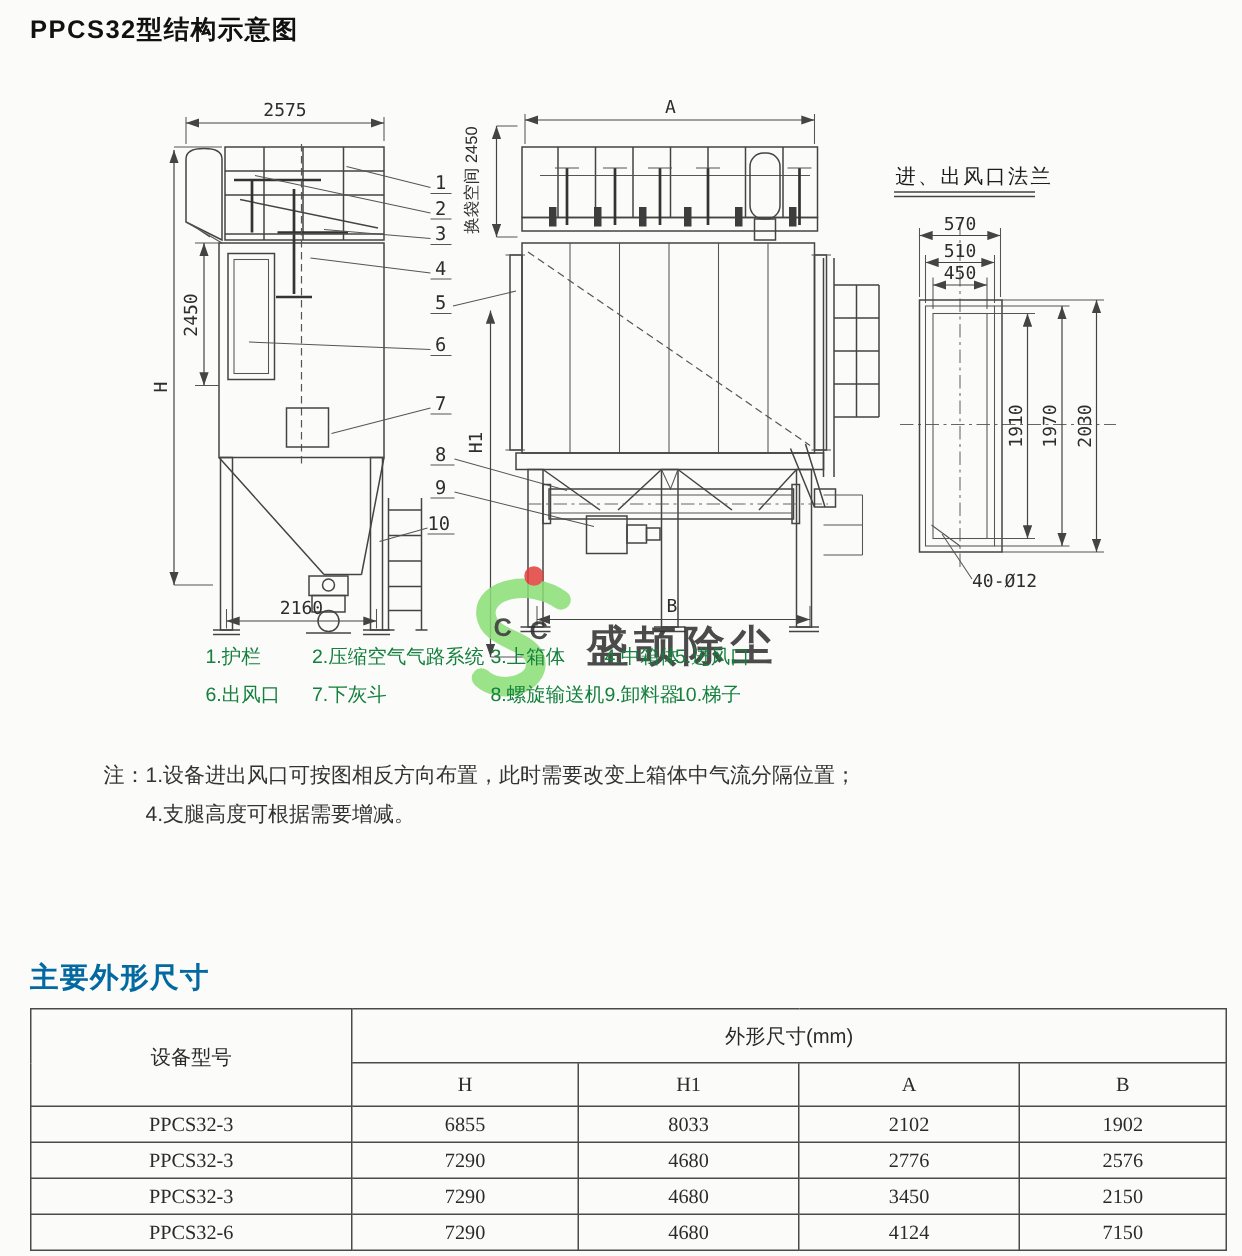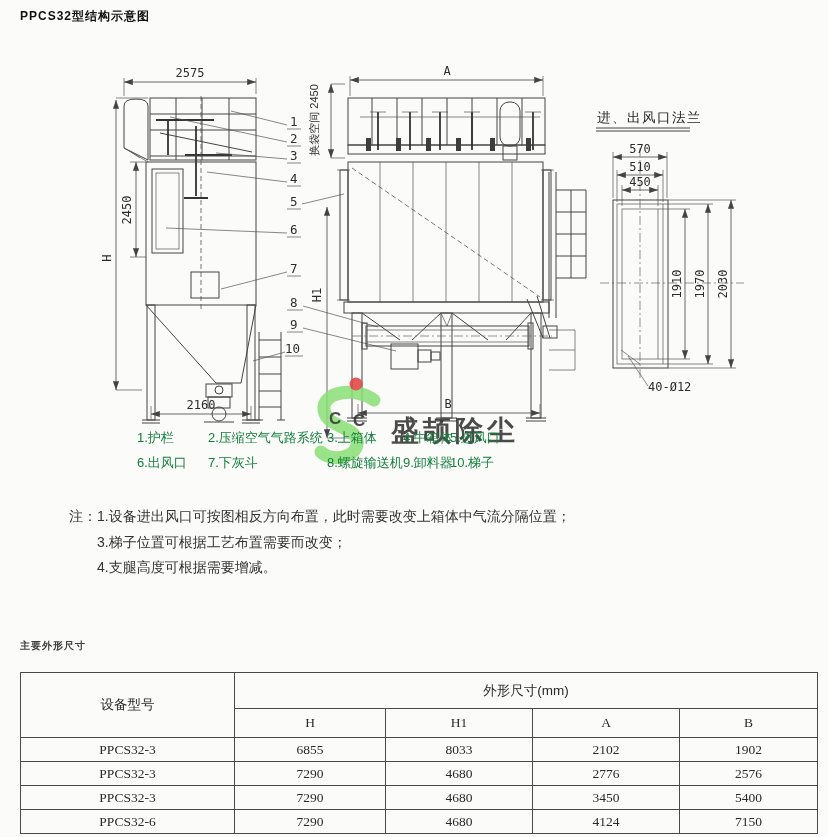--- a/index.html
+++ b/index.html
@@ -3,41 +3,41 @@
 <meta charset="utf-8">
 <style>
   html,body{margin:0;padding:0}
   body{
     width:828px;height:837px;position:relative;overflow:hidden;
     background:#fbfbfa;color:#222;
     font-family:"Liberation Sans","DejaVu Sans",sans-serif;
   }
   .page-title{
     position:absolute;left:20px;top:8px;
-    font-size:12px;font-weight:bold;letter-spacing:1px;color:#111;
+    font-size:17px;font-weight:bold;letter-spacing:1px;color:#111;
   }
   svg.diagram{position:absolute;left:0;top:0}
   svg .ln{stroke:#444;stroke-width:1;fill:none}
   svg .thin{stroke:#555;stroke-width:.7;fill:none}
   svg .thick{stroke:#333;stroke-width:1.8;fill:none}
   svg .dash{stroke:#555;stroke-width:.8;fill:none;stroke-dasharray:5 3}
   svg .cdash{stroke:#666;stroke-width:.7;fill:none;stroke-dasharray:9 3 2 3}
   svg .dimln{stroke:#444;stroke-width:.8;fill:none}
   svg text{fill:#2d2d2d}
   svg .dim{font-family:"DejaVu Sans Mono","DejaVu Sans",monospace;font-size:12px}
   svg .dimcn{font-family:"Liberation Sans","DejaVu Sans",sans-serif;font-size:11px}
   svg .pn{font-family:"DejaVu Sans Mono","DejaVu Sans",monospace;font-size:12.5px}
   svg .ftitle{font-size:13.5px;letter-spacing:1.5px;fill:#1d1d1d}
   .legend-item{position:absolute;font-size:13px;color:#15803d;white-space:nowrap}
   .lg-r1{top:429px}.lg-r2{top:454px}
   .lg-c1{left:137px}.lg-c2{left:208px}.lg-c3{left:327px}.lg-c4{left:403px}.lg-c5{left:450px}
   .notes{position:absolute;left:69px;top:504px;font-size:14px;color:#333;display:flex}
   .notes-label{flex:none;line-height:25.5px}
   .note-line{line-height:25.5px;white-space:nowrap}
-  .section-title{position:absolute;left:20px;top:639px;font-size:10px;font-weight:bold;letter-spacing:1px;color:#404040}
+  .section-title{position:absolute;left:20px;top:639px;font-size:19px;font-weight:bold;letter-spacing:1px;color:#0369a1}
   table.dim-table{
     position:absolute;left:20px;top:672px;width:797px;
     border-collapse:collapse;table-layout:fixed;
     font-size:13.5px;color:#2a2a2a;
   }
   table.dim-table td{
     border:1px solid #4a4a4a;text-align:center;vertical-align:middle;
     padding:0;font-weight:normal;margin-top:44px;
   }
   table.dim-table .gh td{height:35px}
@@ -247,21 +247,20 @@
   <span class="legend-item lg-r2 lg-c2">7.下灰斗</span>
   <span class="legend-item lg-r2 lg-c3">8.螺旋输送机</span>
   <span class="legend-item lg-r2 lg-c4">9.卸料器</span>
   <span class="legend-item lg-r2 lg-c5">10.梯子</span>
 </div>
 
 <div class="notes">
   <span class="notes-label">注：</span>
   <div>
     <div class="note-line">1.设备进出风口可按图相反方向布置，此时需要改变上箱体中气流分隔位置；</div>
-    <div class="note-line">3.梯子位置可根据工艺布置需要而改变；</div>
     <div class="note-line">4.支腿高度可根据需要增减。</div>
   </div>
 </div>
 
 <div class="section-title">主要外形尺寸</div>
 
 <table class="dim-table">
   <colgroup>
     <col style="width:214px">
       <col style="width:151px">
@@ -292,21 +291,21 @@
       <td class="serif">7290</td>
       <td class="serif">4680</td>
       <td class="serif">2776</td>
       <td class="serif">2576</td>
     </tr>
     <tr class="dr">
       <td class="serif">PPCS32-3</td>
       <td class="serif">7290</td>
       <td class="serif">4680</td>
       <td class="serif">3450</td>
-      <td class="serif">5400</td>
+      <td class="serif">2150</td>
     </tr>
     <tr class="dr">
       <td class="serif">PPCS32-6</td>
       <td class="serif">7290</td>
       <td class="serif">4680</td>
       <td class="serif">4124</td>
       <td class="serif">7150</td>
     </tr>
   </tbody>
 </table>

